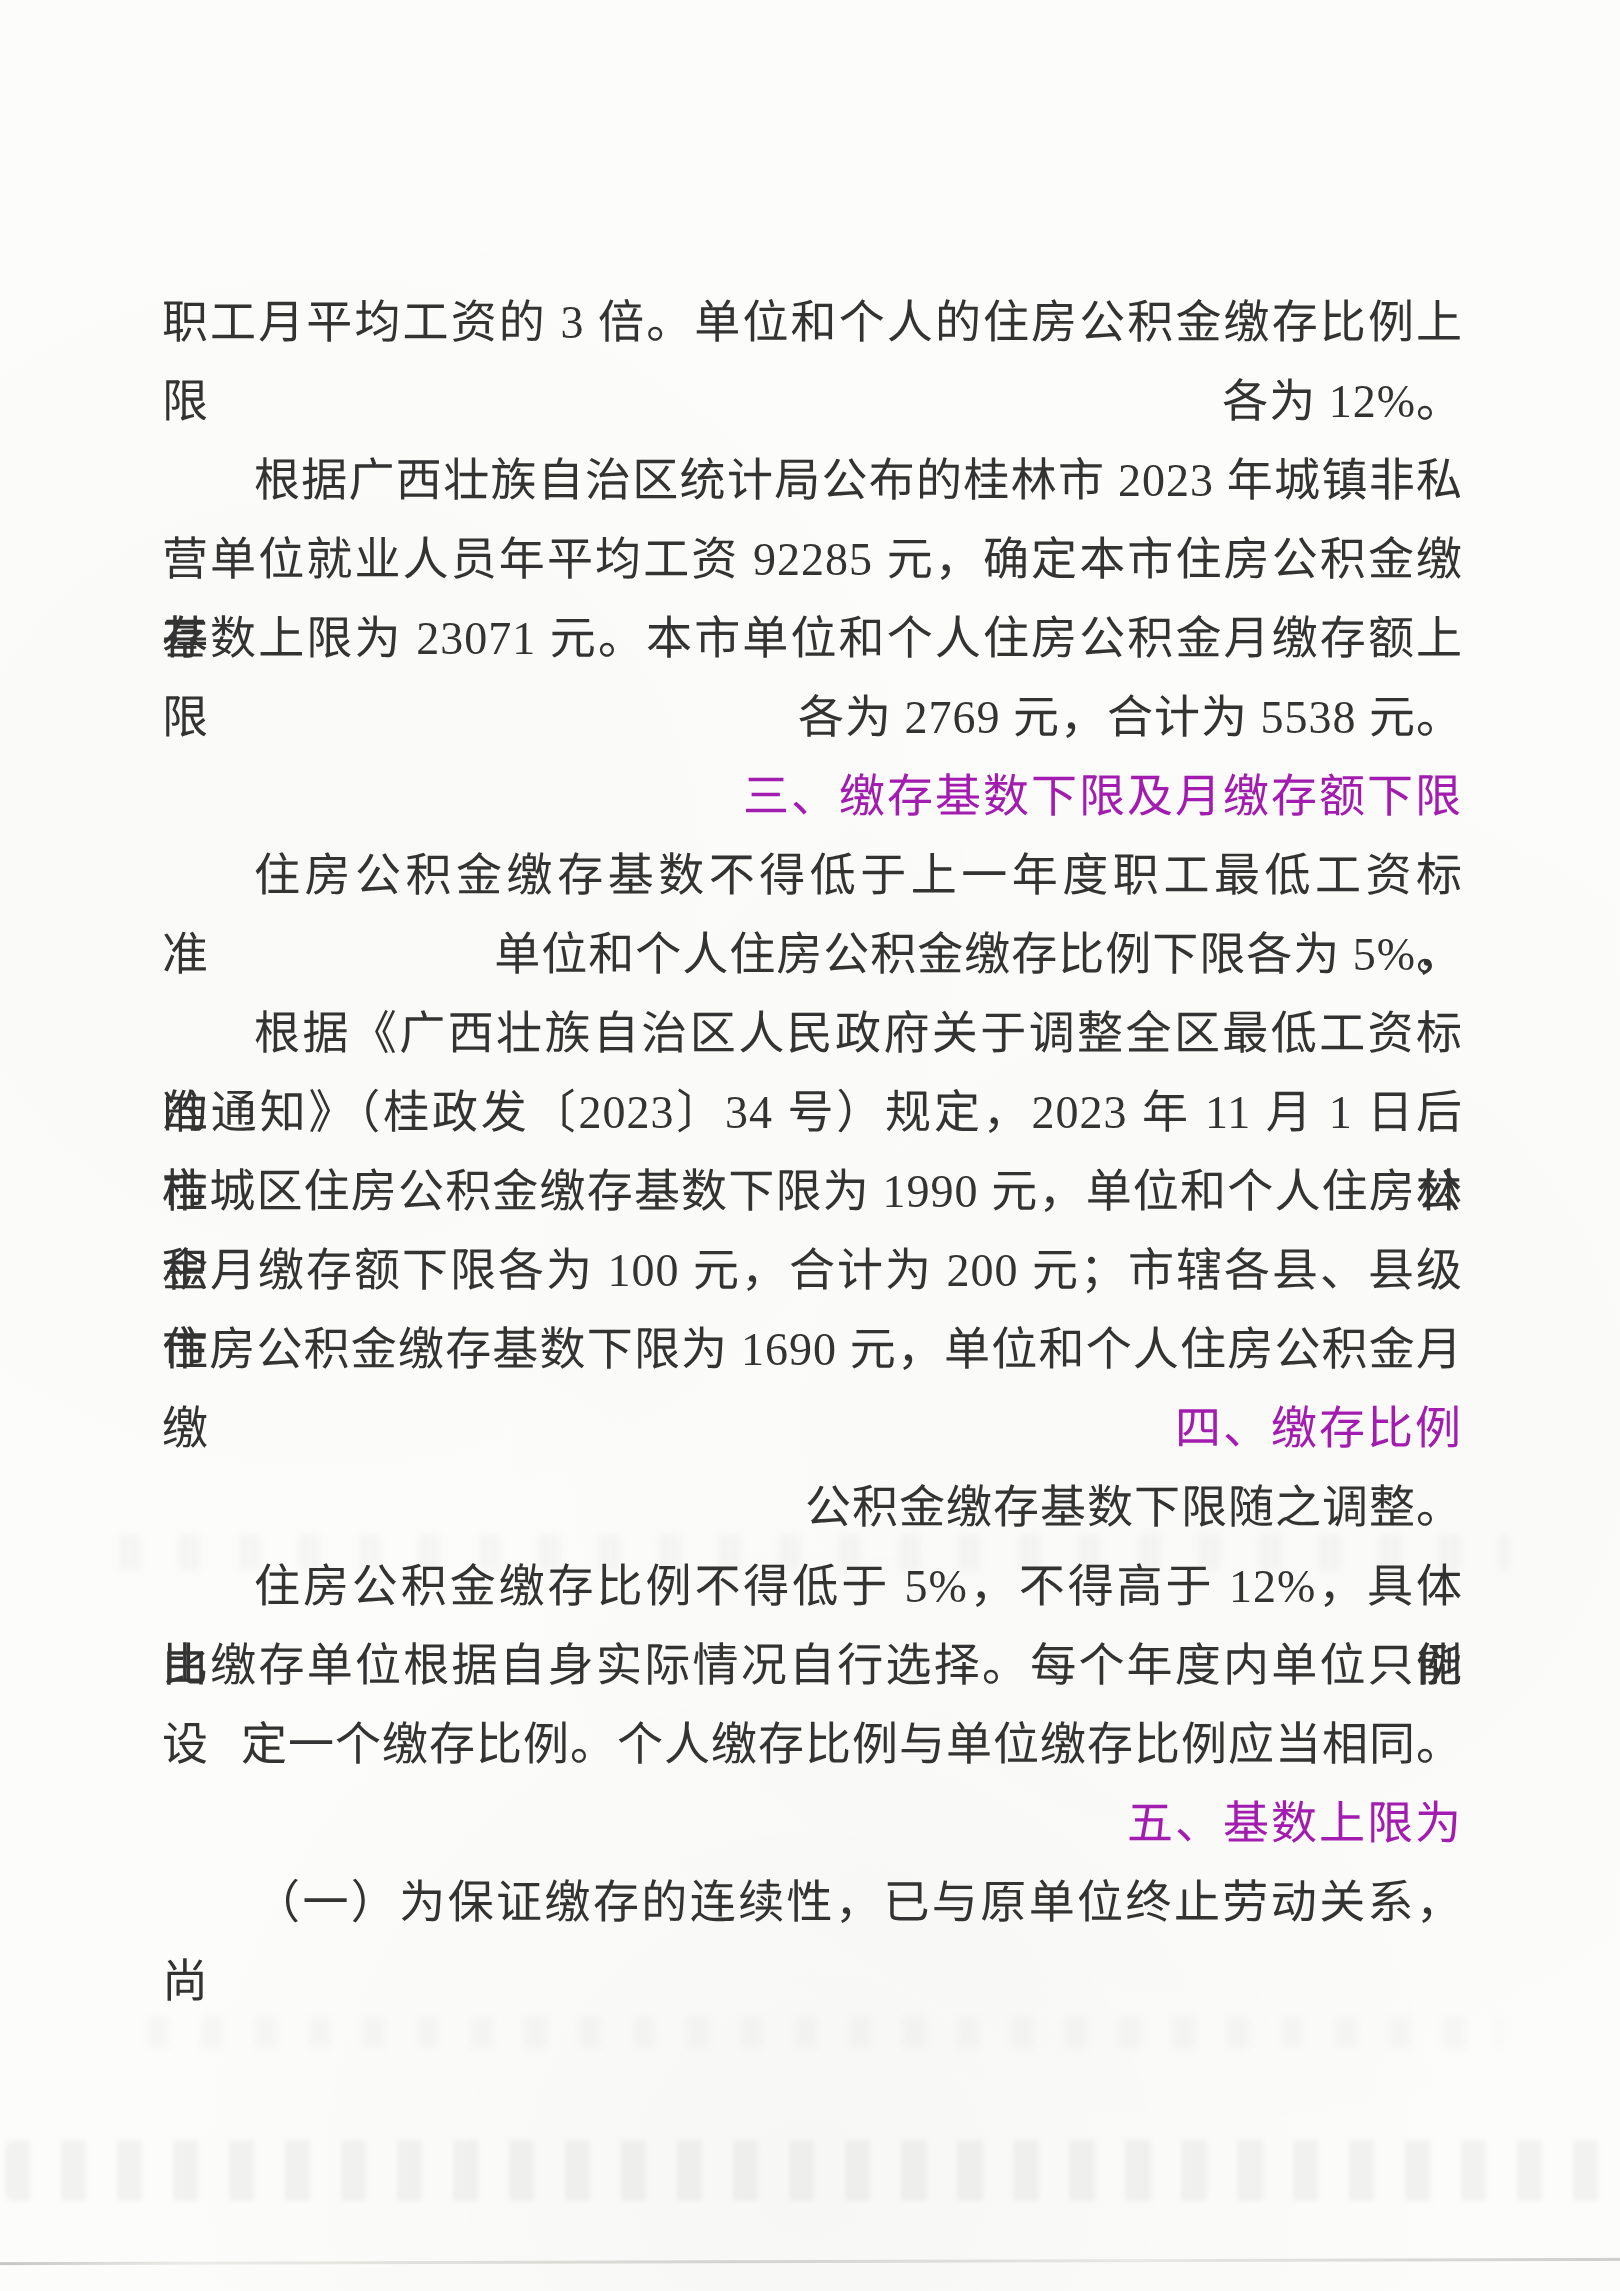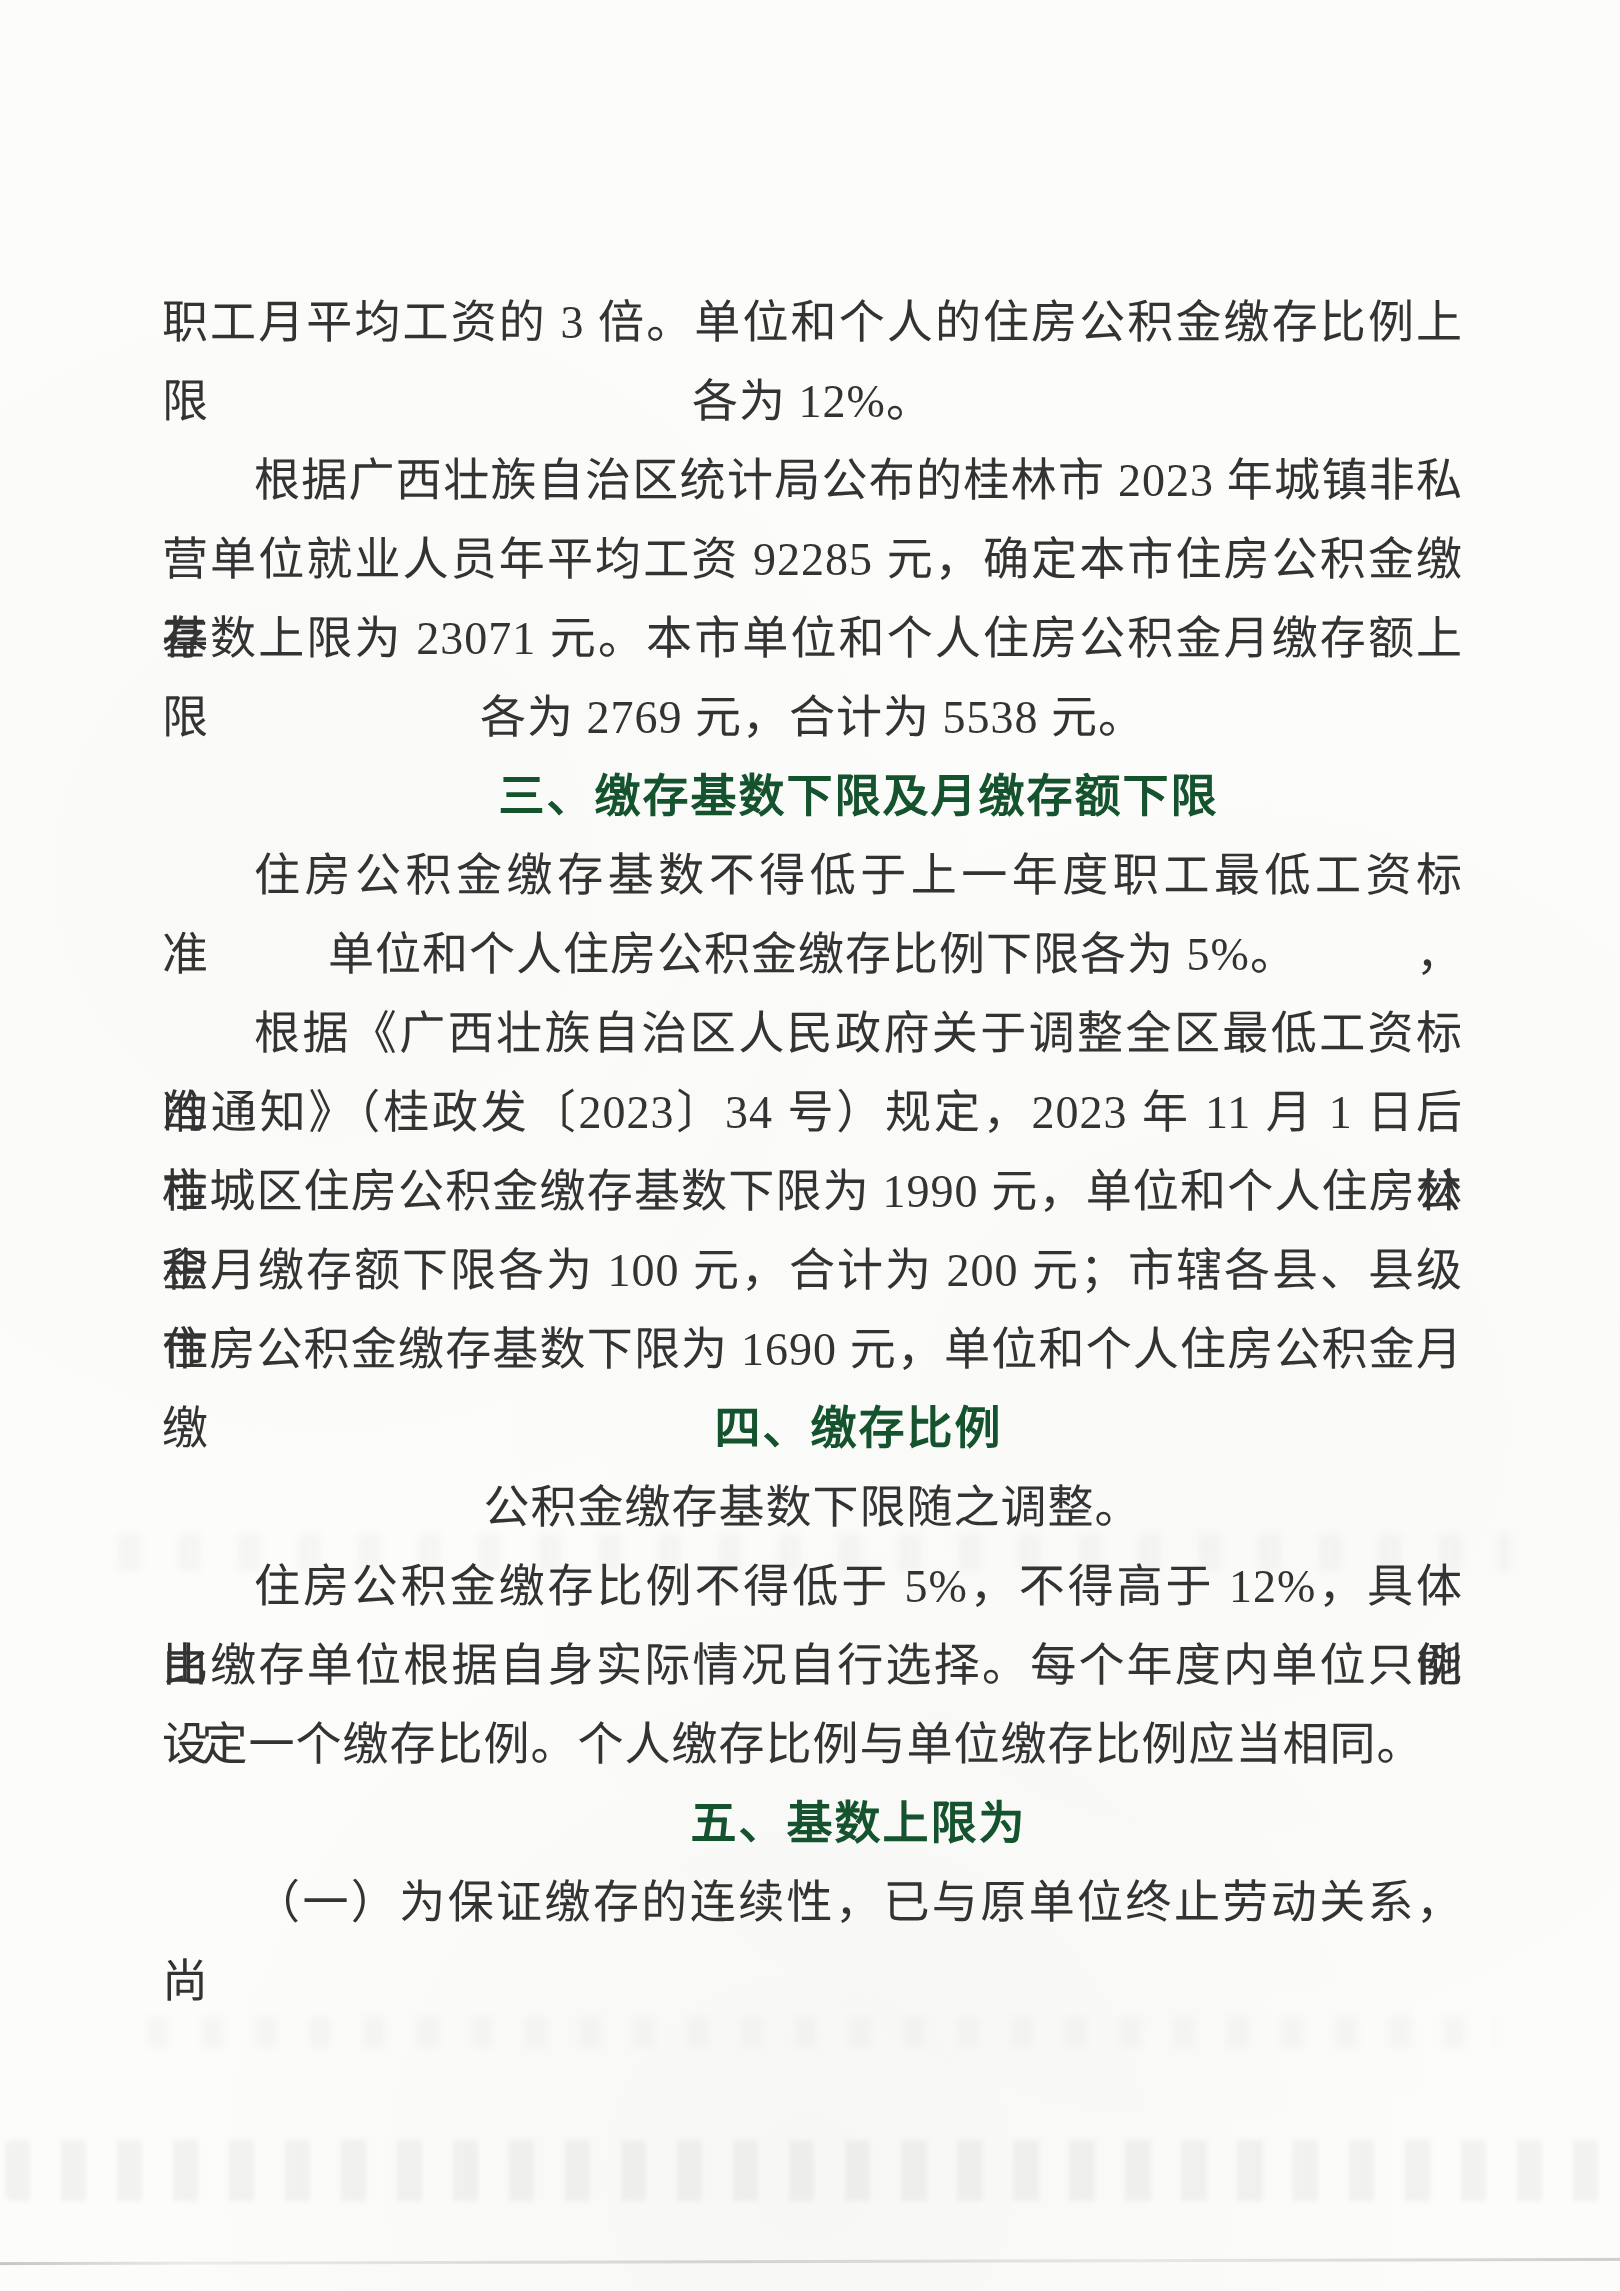--- a/index.html
+++ b/index.html
@@ -28,36 +28,36 @@
   .text-block {
     position: absolute;
     left: 162px; top: 283px;
     width: 1301px;
   }
   .line {
     font-size: 46px;
     line-height: 79px;
     height: 79px;
     letter-spacing: 1px;
-    text-align: center;
+    text-align: right;
     white-space: nowrap;
   }
   .line.fill {
     white-space: normal;
     text-align: justify;
     text-align-last: justify;
     text-justify: inter-character;
   }
   .line.indent { text-indent: 2em; }
   .line.heading {
     font-family: "Liberation Sans", "DejaVu Sans", sans-serif;
-    font-weight: 700;
+    font-weight: 400;
     text-indent: 2em;
     letter-spacing: 2px;
-    color: #14532d;
+    color: #a21caf;
   }
   .artifact { position: absolute; pointer-events: none; }
   .band-c {
     left: 118px; top: 1534px; width: 1392px; height: 37px;
     background: repeating-linear-gradient(90deg,
       rgba(70,70,64,0.035) 0 23.5px, rgba(0,0,0,0) 23.5px 60px);
     filter: blur(3.9px);
   }
   .band-d {
     left: 147px; top: 2017px; width: 1353px; height: 31px;

